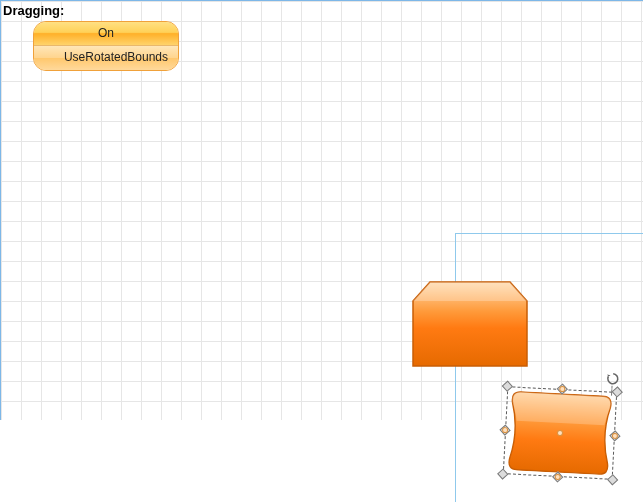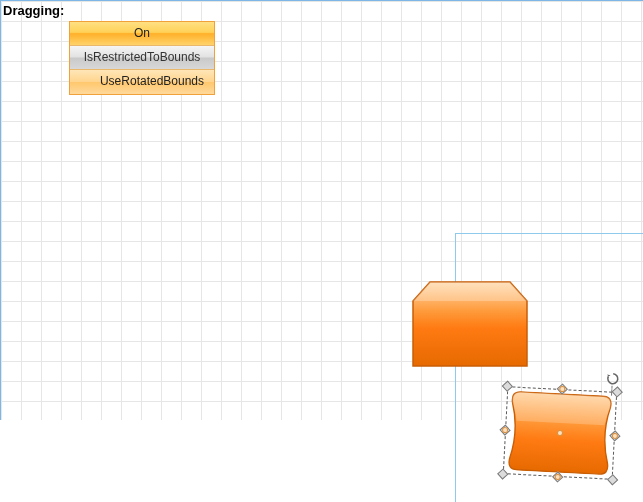--- a/index.html
+++ b/index.html
@@ -32,25 +32,24 @@
     font-weight: bold;
     font-size: 13px;
     color: #000;
   }
   .panel {
     position: absolute;
     top: 20px;
     left: 32px;
     width: 144px;
     border: 1px solid #f0a13a;
-    border-radius: 0;
+    border-radius: 13px;
     background: #ffe7c2;
     box-shadow: 0 0 0 1px #fff inset;
     overflow: hidden;
-    margin-left: 36px;
   }
   .panel-btn {
     height: 24px;
     line-height: 22px;
     text-align: center;
     font-size: 12px;
     color: #222;
     border-bottom: 1px solid #e9b86d;
     box-sizing: border-box;
     cursor: pointer;
@@ -144,23 +143,20 @@
 </head>
 <body>
 
 <div class="canvas">
 
   <div class="title">Dragging:</div>
 
   <div class="panel">
     <div class="panel-btn btn-on">
       <span>On</span>
-    </div>
-    <div class="panel-btn btn-off">
-      <span>IsRestrictedToBounds</span>
     </div>
     <div class="panel-btn btn-plain">
       <span>UseRotatedBounds</span>
     </div>
   </div>
 
   <div class="bounds-rect" style="left:454px; top:232px; width:188px; height:268px;"></div>
 
   <div class="shape1">
     <svg viewBox="0 0 116 86">

